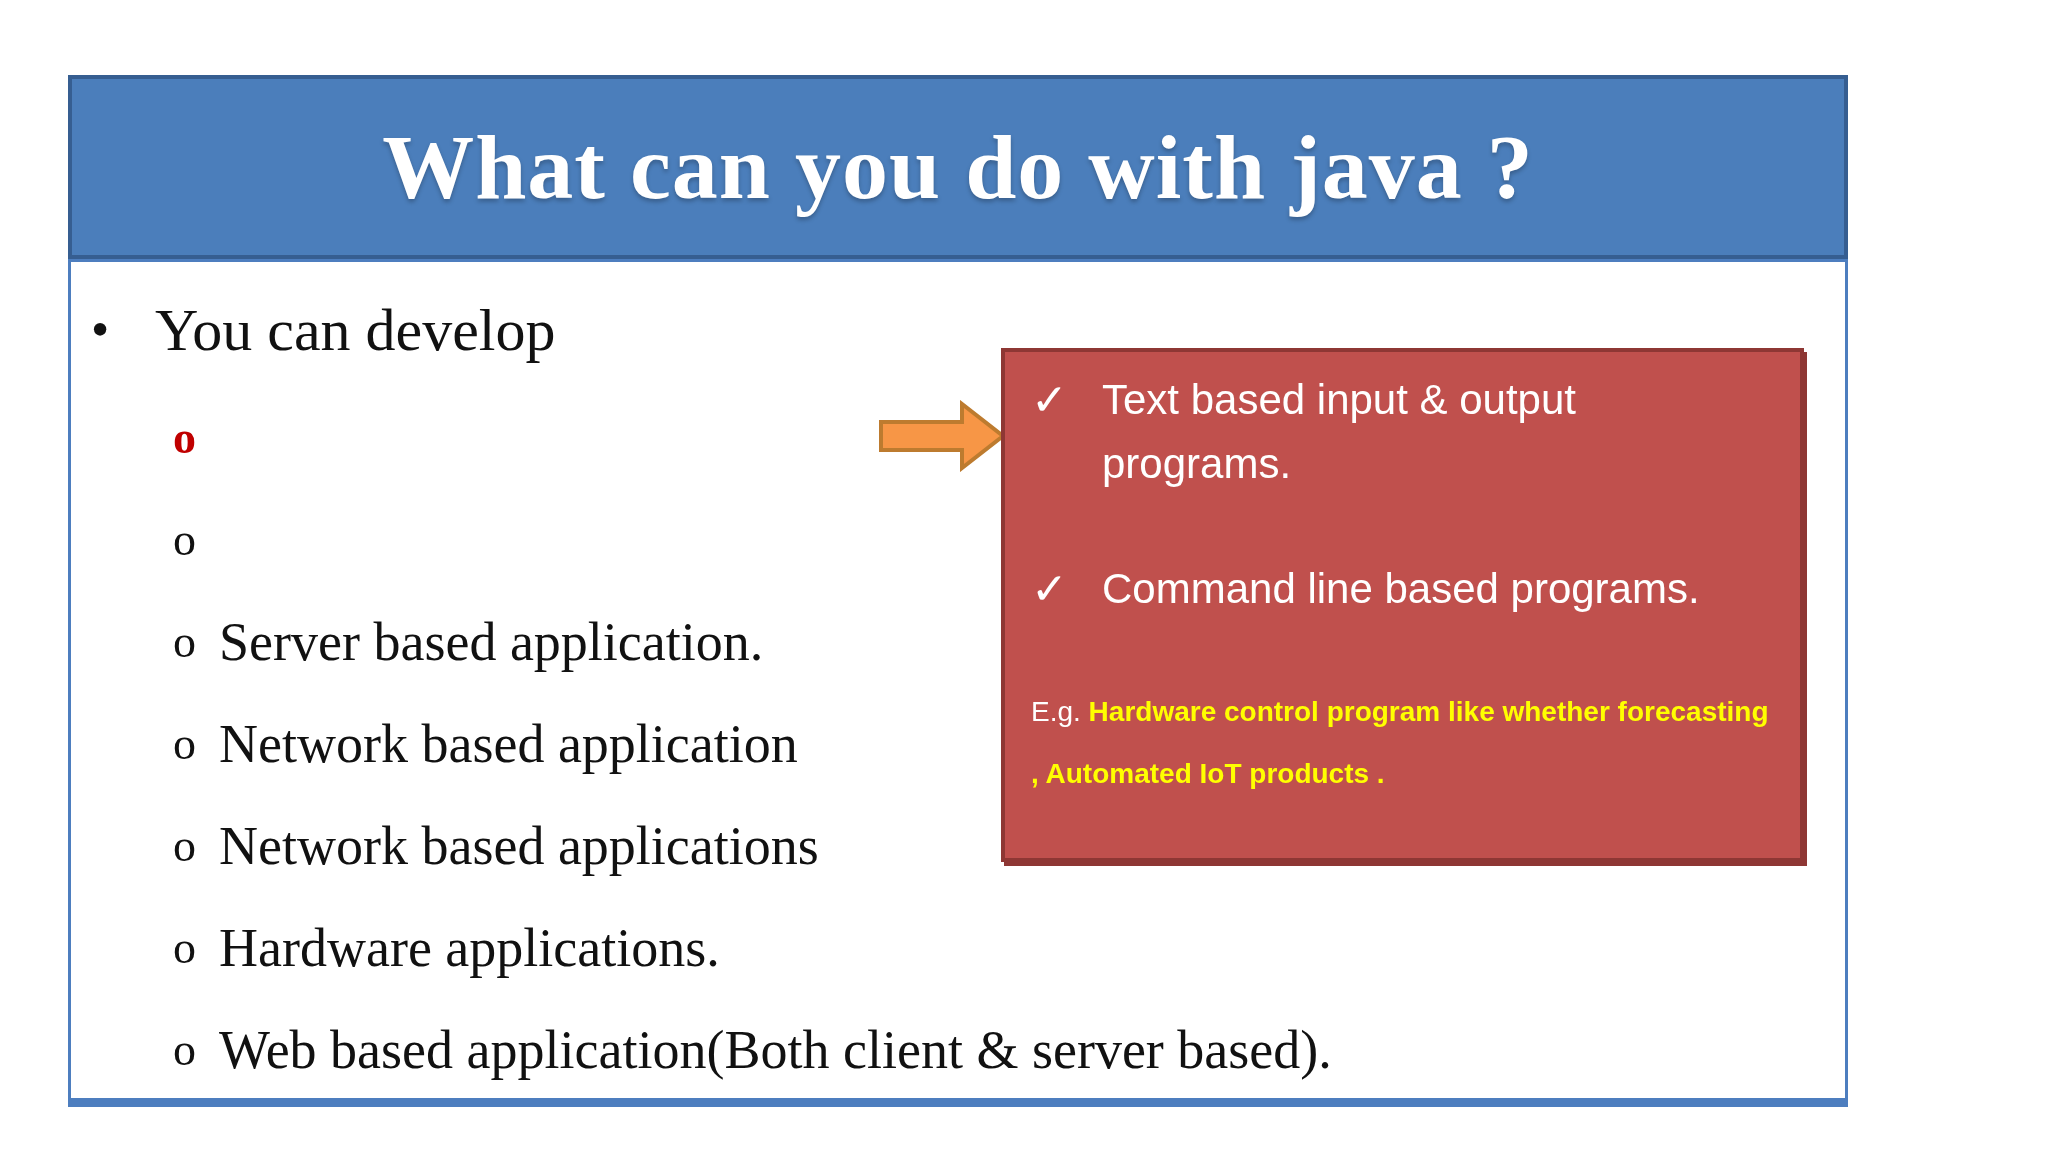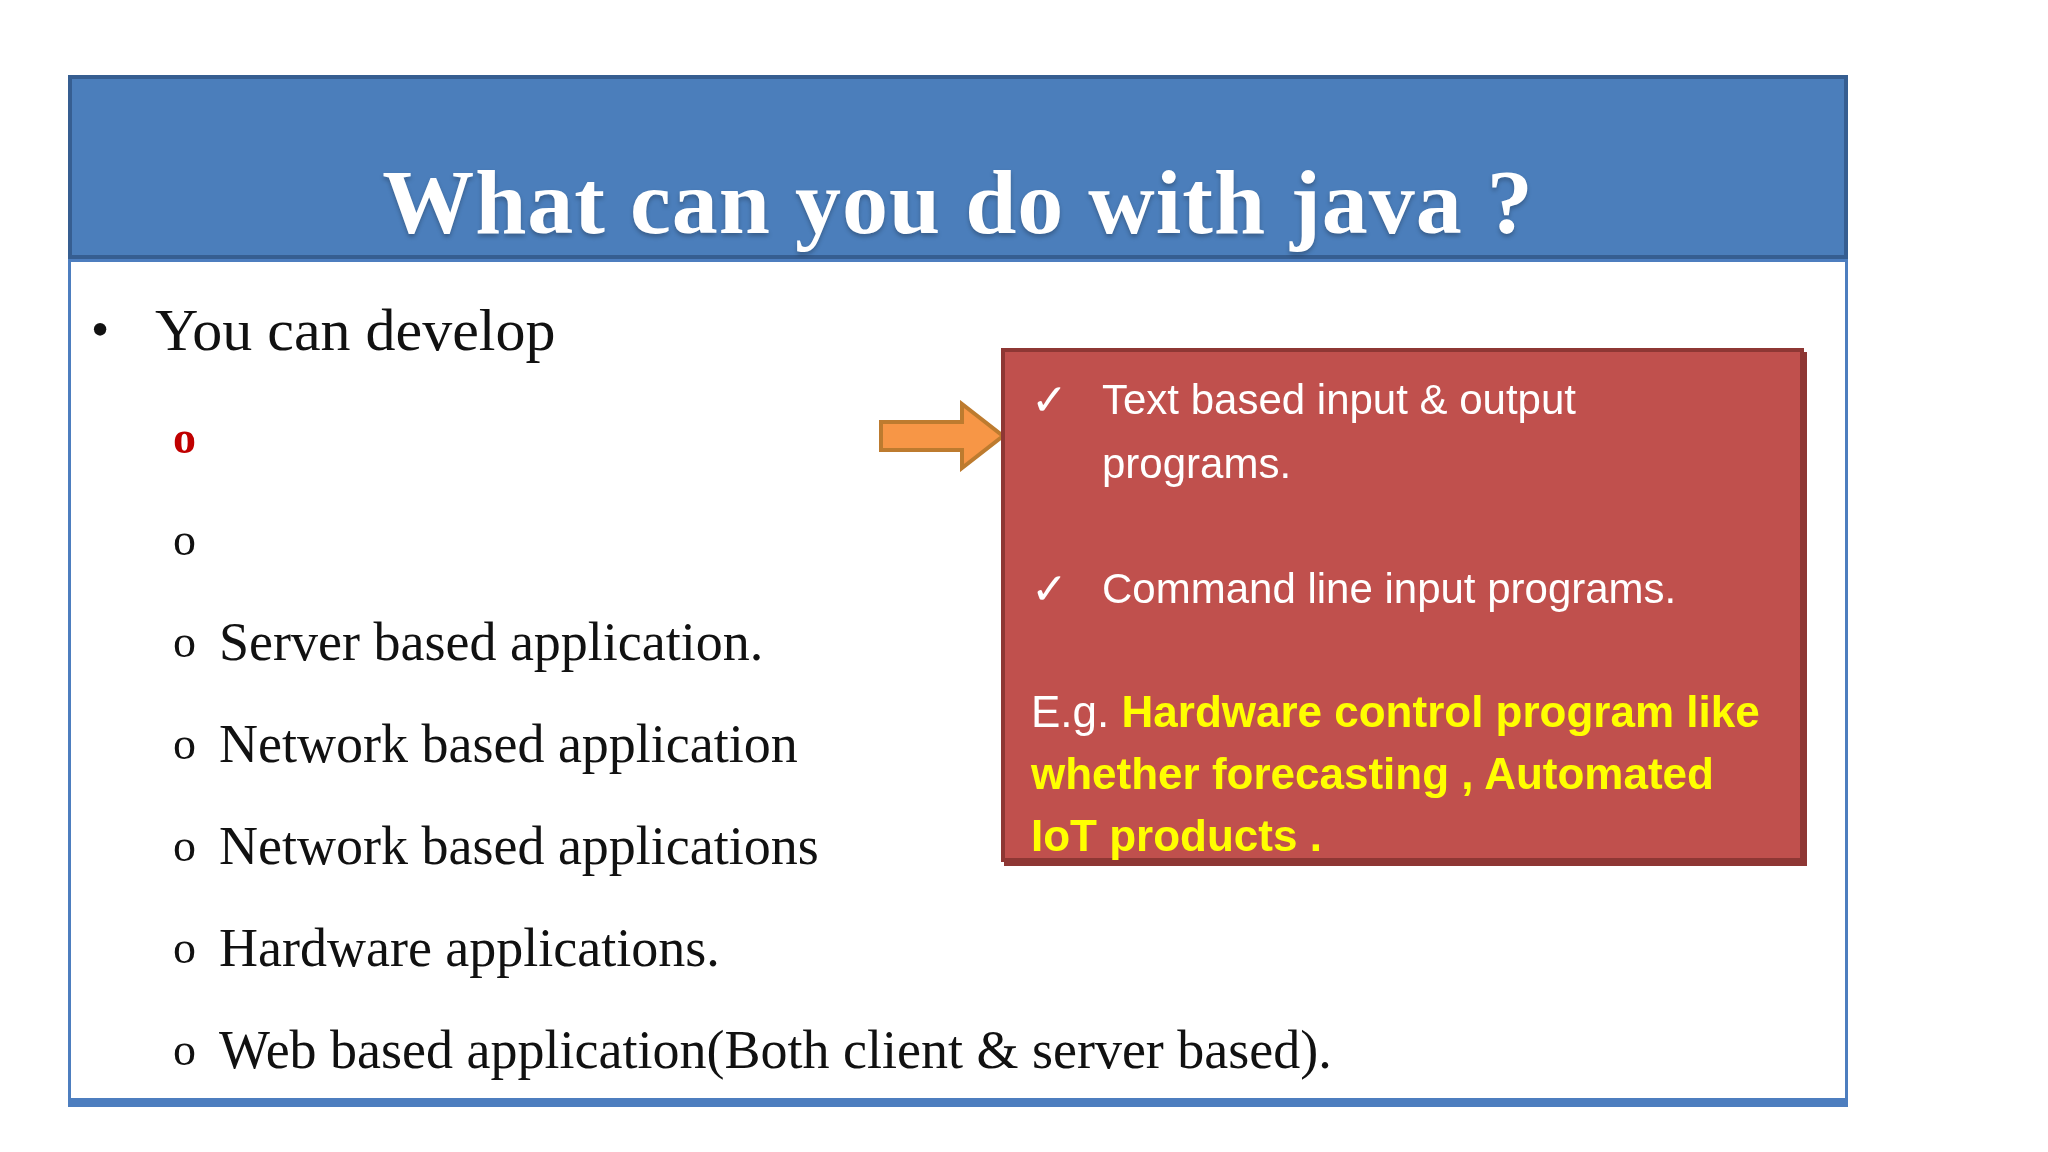--- a/index.html
+++ b/index.html
@@ -14,21 +14,21 @@
 
   
   .titlebar {
     position: absolute;
     left: 68px; top: 75px;
     width: 1780px; height: 184px;
     box-sizing: border-box;
     background: var(--title-bar-fill);
     border: 4px solid var(--title-bar-border);
     display: flex;
-    align-items: flex-end;
+    align-items: center;
     justify-content: center;
   }
   .titlebar .title-text {
     color: #ffffff;
     font-size: 92px;
     font-weight: bold;
     letter-spacing: 1px;
     text-shadow: 0 3px 4px rgba(0,0,0,0.25);
     white-space: nowrap;
   }
@@ -105,21 +105,21 @@
   }
   .check-item .check {
     width: 46px;
     flex: 0 0 46px;
     font-size: 44px;
   }
   .check-item .check-text { max-width: 600px; margin-left: 25px; }
   .check-item + .check-item { margin-top: 61px; }
   .eg-block {
     margin-top: 60px;
-    font-size: 44px;
+    font-size: 28px;
     line-height: 62px;
   }
   .eg-prefix { color: #ffffff; font-weight: normal; }
   .eg-text { color: var(--callout-example-color); font-weight: bold; }
 </style>
 </head>
 <body>
 
 <div class="canvas">
 
@@ -167,21 +167,21 @@
       <polygon points="3,22 84,22 84,4 125,36 84,68 84,50 3,50" style="fill: var(--arrow-fill); stroke: var(--arrow-border); stroke-width: 4; stroke-linejoin: miter;"></polygon>
     </svg>
 
     <div class="callout">
       <div class="check-item">
         <span class="check">✓</span>
         <span class="check-text">Text based input &amp; output programs.</span>
       </div>
       <div class="check-item">
         <span class="check">✓</span>
-        <span class="check-text">Command line input programs.</span>
+        <span class="check-text">Command line based programs.</span>
       </div>
       <div class="eg-block">
         <span class="eg-prefix">E.g.</span>
         <span class="eg-text">Hardware control program like whether forecasting , Automated IoT products .</span>
       </div>
     </div>
 
   </div>
 </div>
 

